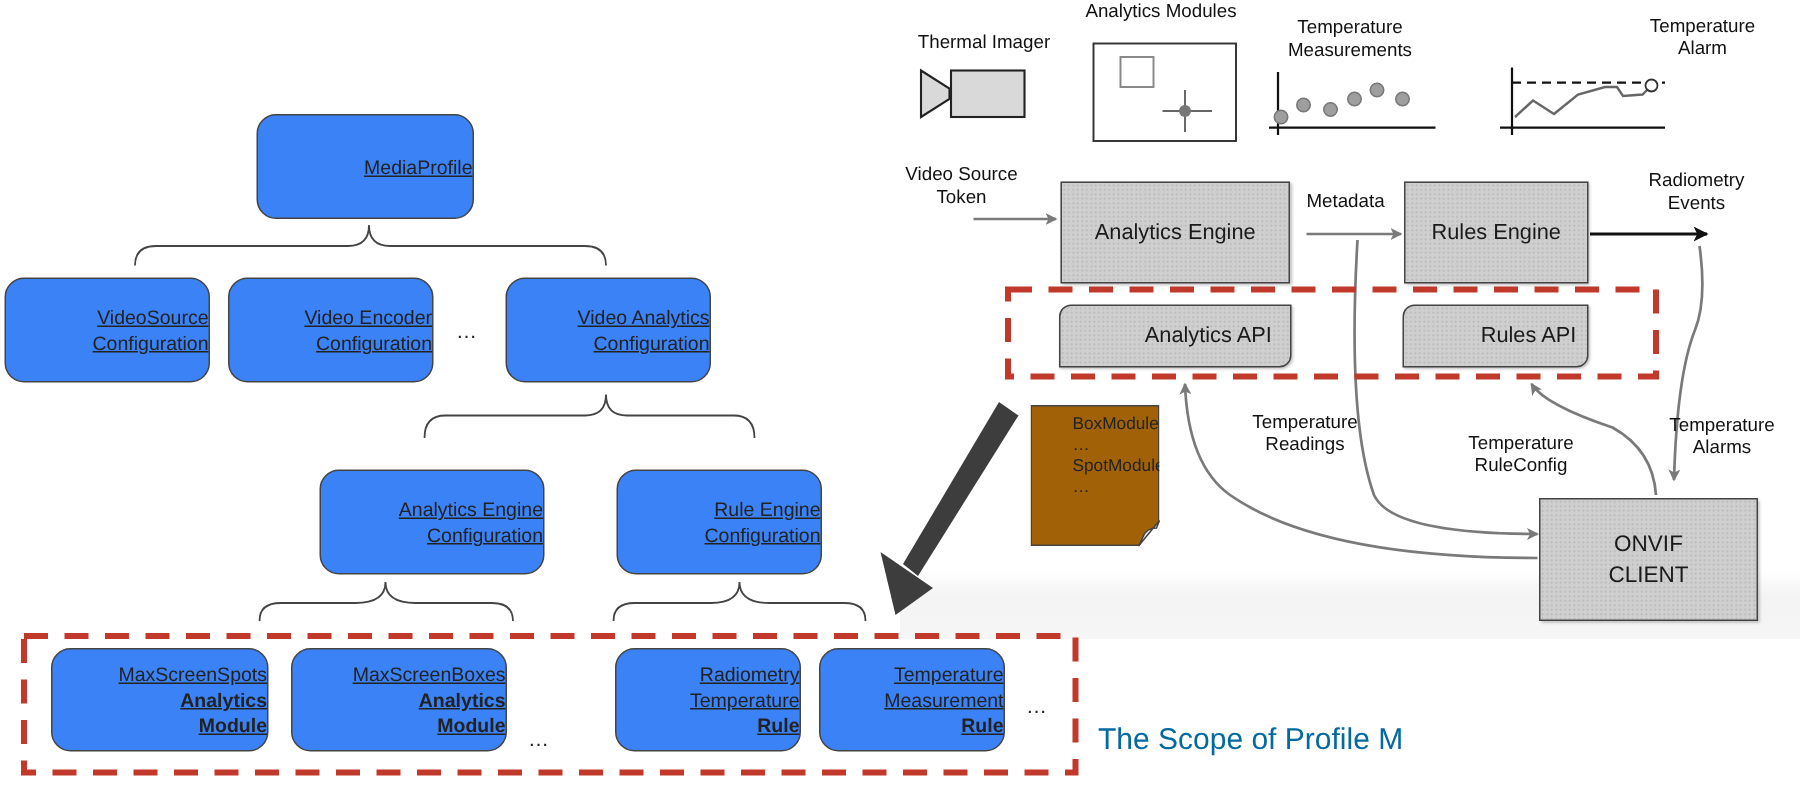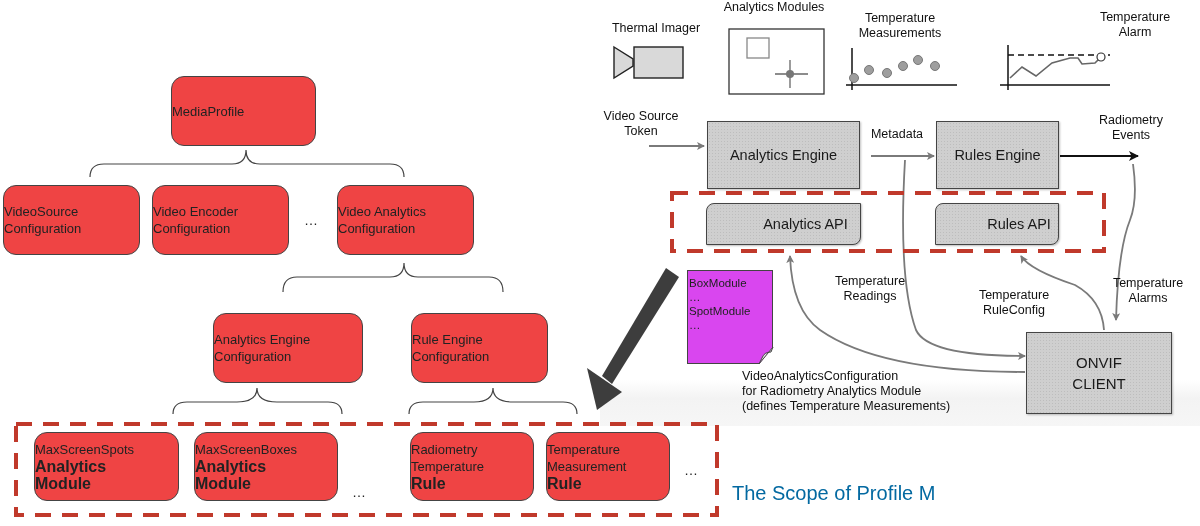--- a/index.html
+++ b/index.html
@@ -1,28 +1,28 @@
 <!DOCTYPE html>
 <html><head>
 <meta charset="utf-8">
 <style>
   html, body { margin: 0; padding: 0; background: #ffffff; }
   body { width: 1200px; height: 526px; position: relative; overflow: hidden; font-family: "Liberation Sans", sans-serif; color: #111; }
   #stage { position: absolute; left: 0; top: 0; width: 1200px; height: 526px; }
   .bg-band { position: absolute; left: 600px; top: 380px; width: 600px; height: 46px; background: linear-gradient(#ffffff, #f3f3f3 40%, #f6f6f6); }
-  .node { position: absolute; box-sizing: border-box; border: 1.3px solid #444; border-radius: 13px; background: #ef4444; display: flex; flex-direction: column; align-items: flex-start; justify-content: center; text-align: center; font-size: 13px; line-height: 17px; color: #222; }
-  .node .b { font-weight: bold; font-size: 16px; }
+  .node { position: absolute; box-sizing: border-box; border: 1.3px solid #444; border-radius: 13px; background: #3b82f6; display: flex; flex-direction: column; align-items: flex-end; justify-content: center; text-align: center; font-size: 13px; line-height: 17px; color: #222; text-decoration: underline; }
+  .node .b { font-weight: bold; font-size: 13px; }
   .dots { position: absolute; font-size: 14px; color: #222; letter-spacing: 1px; }
   .gbox { position: absolute; box-sizing: border-box; border: 1.3px solid #444; background-color: #cfcfcf;
           background-image: radial-gradient(#bdbdbd 0.6px, transparent 0.8px); background-size: 3px 3px;
           display: flex; align-items: center; justify-content: center; text-align: center; font-size: 14.5px; color: #1a1a1a; box-shadow: 1px 1px 2px rgba(0,0,0,0.25); }
   .gbox.api { border-radius: 0 0 0 0; border-top-left-radius: 8px; border-bottom-right-radius: 8px; padding-left: 44px; }
   .lbl { position: absolute; font-size: 12.5px; line-height: 15px; text-align: center; color: #111; }
   .lbl.left { text-align: left; }
-  .doc { position: absolute; box-sizing: border-box; left: 687px; top: 270px; width: 86px; height: 94px; border: 1.2px solid #444; background: #d946ef; padding: 5px 0 0 1px; font-size: 11.5px; line-height: 14px; color: #222;
+  .doc { position: absolute; box-sizing: border-box; left: 687px; top: 270px; width: 86px; height: 94px; border: 1.2px solid #444; background: #a16207; padding: 5px 0 0 27px; font-size: 11.5px; line-height: 14px; color: #222;
          clip-path: polygon(0 0, 100% 0, 100% 82%, 84% 100%, 0 100%); }
   .doc div { white-space: nowrap; }
   .scope-title { position: absolute; left: 732px; top: 482px; font-size: 20px; color: #0369a1; }
   svg.overlay { position: absolute; left: 0; top: 0; }
 </style>
 </head>
 <body>
 
 <div id="stage">
 
@@ -197,18 +197,13 @@
   <div class="lbl" style="left:1108px;top:276px;width:80px;">
     <div>Temperature</div>
     <div>Alarms</div>
   </div>
 
   <div class="gbox" style="left:1026px;top:332px;width:146px;height:82px;flex-direction:column;font-size:15px;line-height:21px;">
     <span>ONVIF</span>
     <span>CLIENT</span>
   </div>
 
-  <div class="lbl left" style="left:742px;top:369px;width:270px;">
-    <div>VideoAnalyticsConfiguration</div>
-    <div>for Radiometry Analytics Module</div>
-    <div>(defines Temperature Measurements)</div>
-  </div>
 </div>
 
 </body></html>

